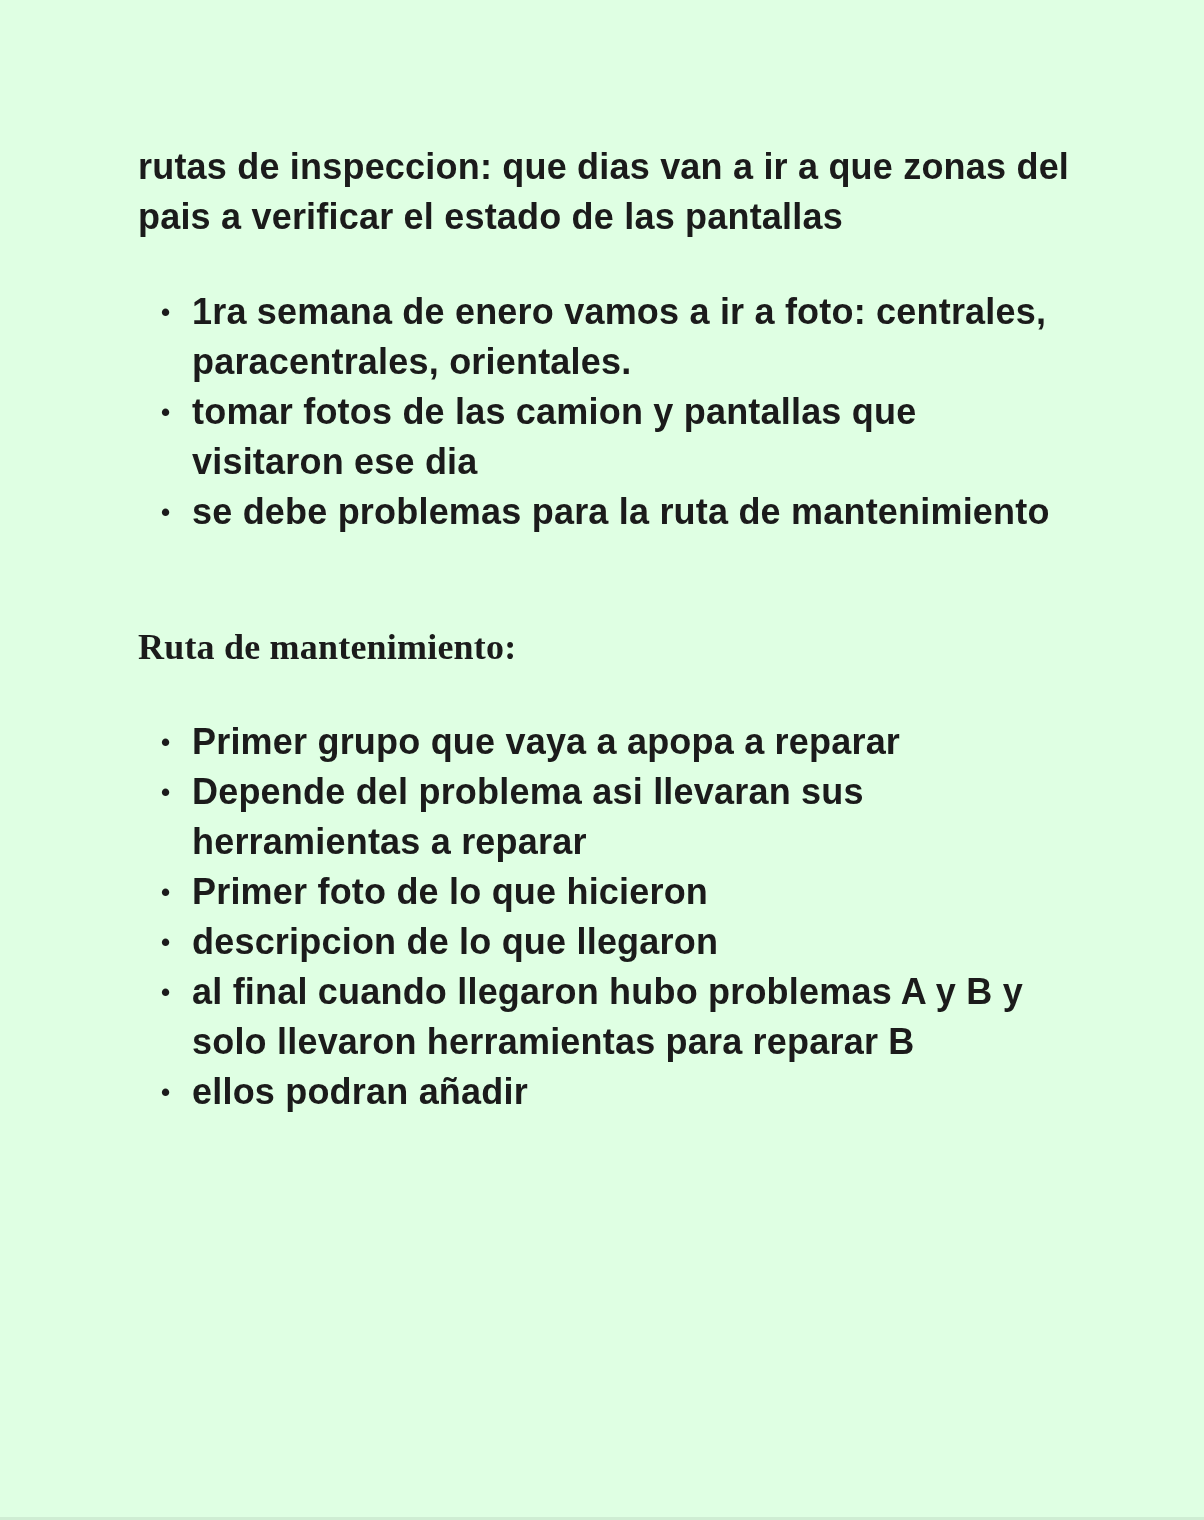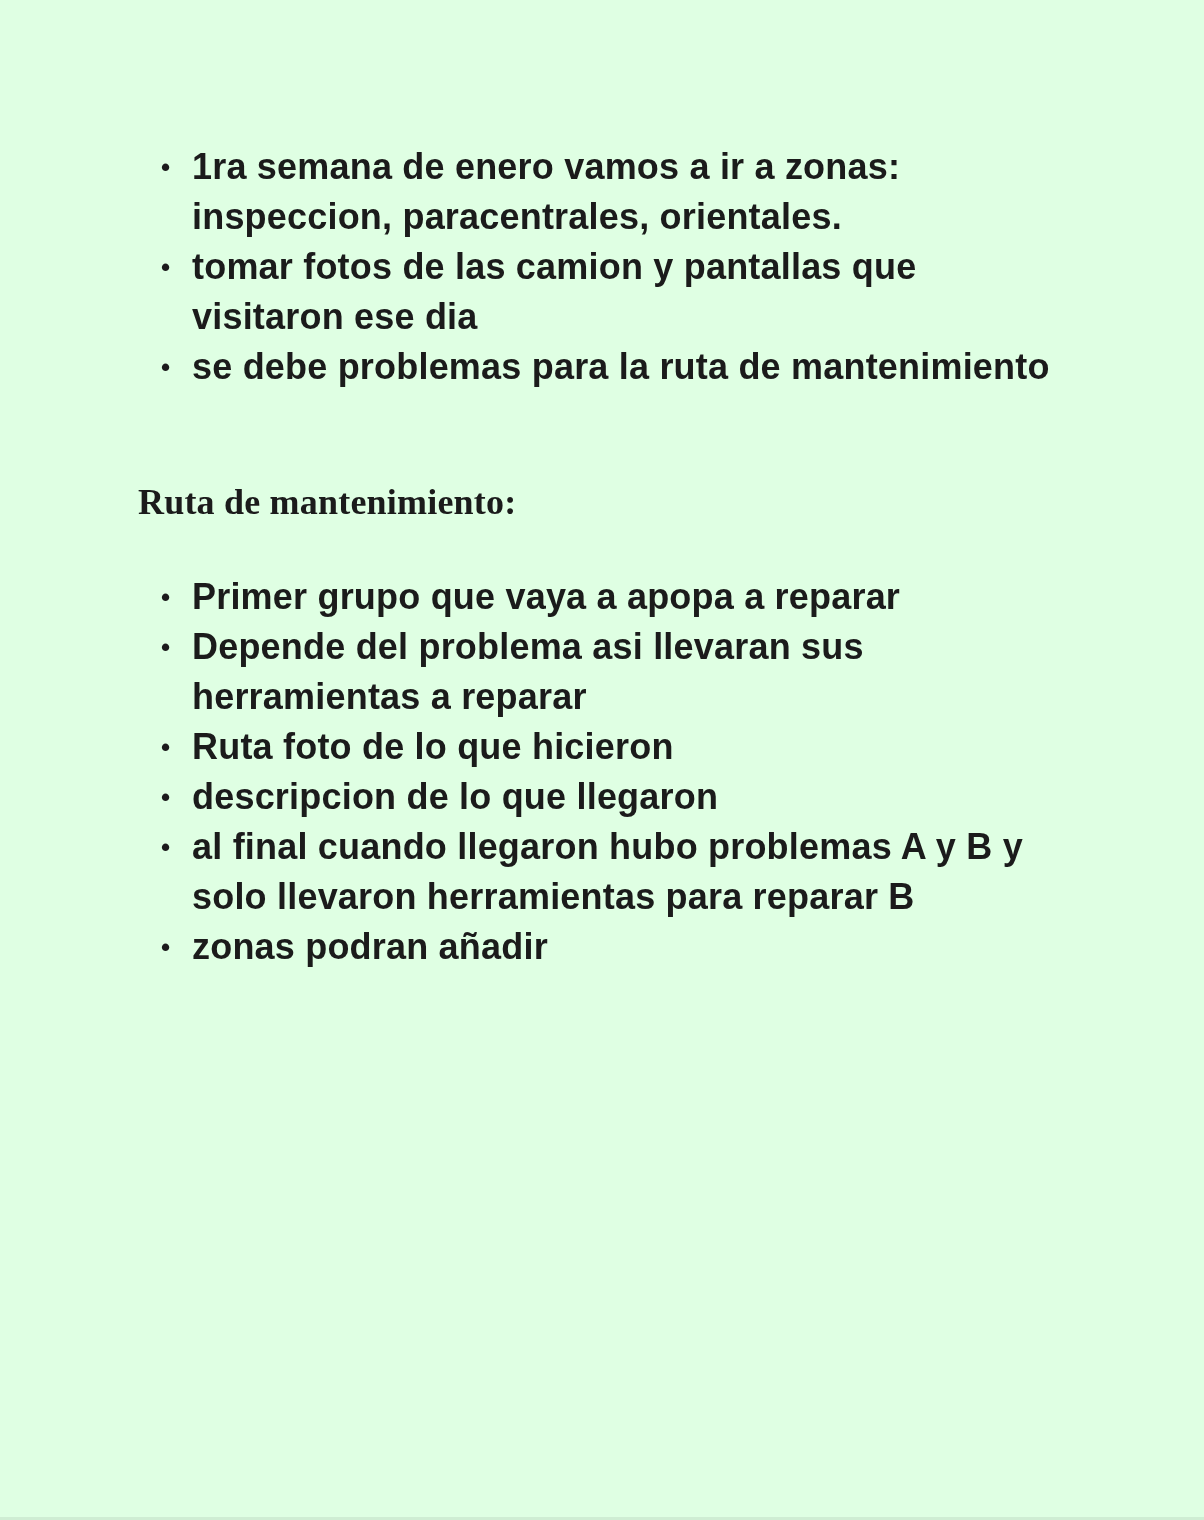--- a/index.html
+++ b/index.html
@@ -58,25 +58,26 @@
     height: 3px;
     background: rgba(0, 0, 0, 0.07);
   }
 </style>
 </head>
 <body style="background: rgb(223, 255, 227); color: rgb(27, 27, 27);">
 
 <div class="content">
 
 
+  <div class="para">rutas de inspeccion: que dias van a ir a que zonas del pais a verificar el estado de las pantallas</div>
 
   <ul class="bullets">
     <li class="li">
       <span class="bullet">•</span>
-      <span class="li-text">1ra semana de enero vamos a ir a zonas: inspeccion, paracentrales, orientales.</span>
+      <span class="li-text">1ra semana de enero vamos a ir a foto: centrales, paracentrales, orientales.</span>
     </li>
     <li class="li">
       <span class="bullet">•</span>
       <span class="li-text">tomar fotos de las camion y pantallas que visitaron ese dia</span>
     </li>
     <li class="li">
       <span class="bullet">•</span>
       <span class="li-text">se debe problemas para la ruta de mantenimiento</span>
     </li>
   </ul>
@@ -88,31 +89,31 @@
     <li class="li">
       <span class="bullet">•</span>
       <span class="li-text">Primer grupo que vaya a apopa a reparar</span>
     </li>
     <li class="li">
       <span class="bullet">•</span>
       <span class="li-text">Depende del problema asi llevaran sus herramientas a reparar</span>
     </li>
     <li class="li">
       <span class="bullet">•</span>
-      <span class="li-text">Ruta foto de lo que hicieron</span>
+      <span class="li-text">Primer foto de lo que hicieron</span>
     </li>
     <li class="li">
       <span class="bullet">•</span>
       <span class="li-text">descripcion de lo que llegaron</span>
     </li>
     <li class="li">
       <span class="bullet">•</span>
       <span class="li-text">al final cuando llegaron hubo problemas A y B y solo llevaron herramientas para reparar B</span>
     </li>
     <li class="li">
       <span class="bullet">•</span>
-      <span class="li-text">zonas podran añadir</span>
+      <span class="li-text">ellos podran añadir</span>
     </li>
   </ul>
 
 </div>
 
 <div class="page-bottom-edge"></div>
 
 </body></html>

